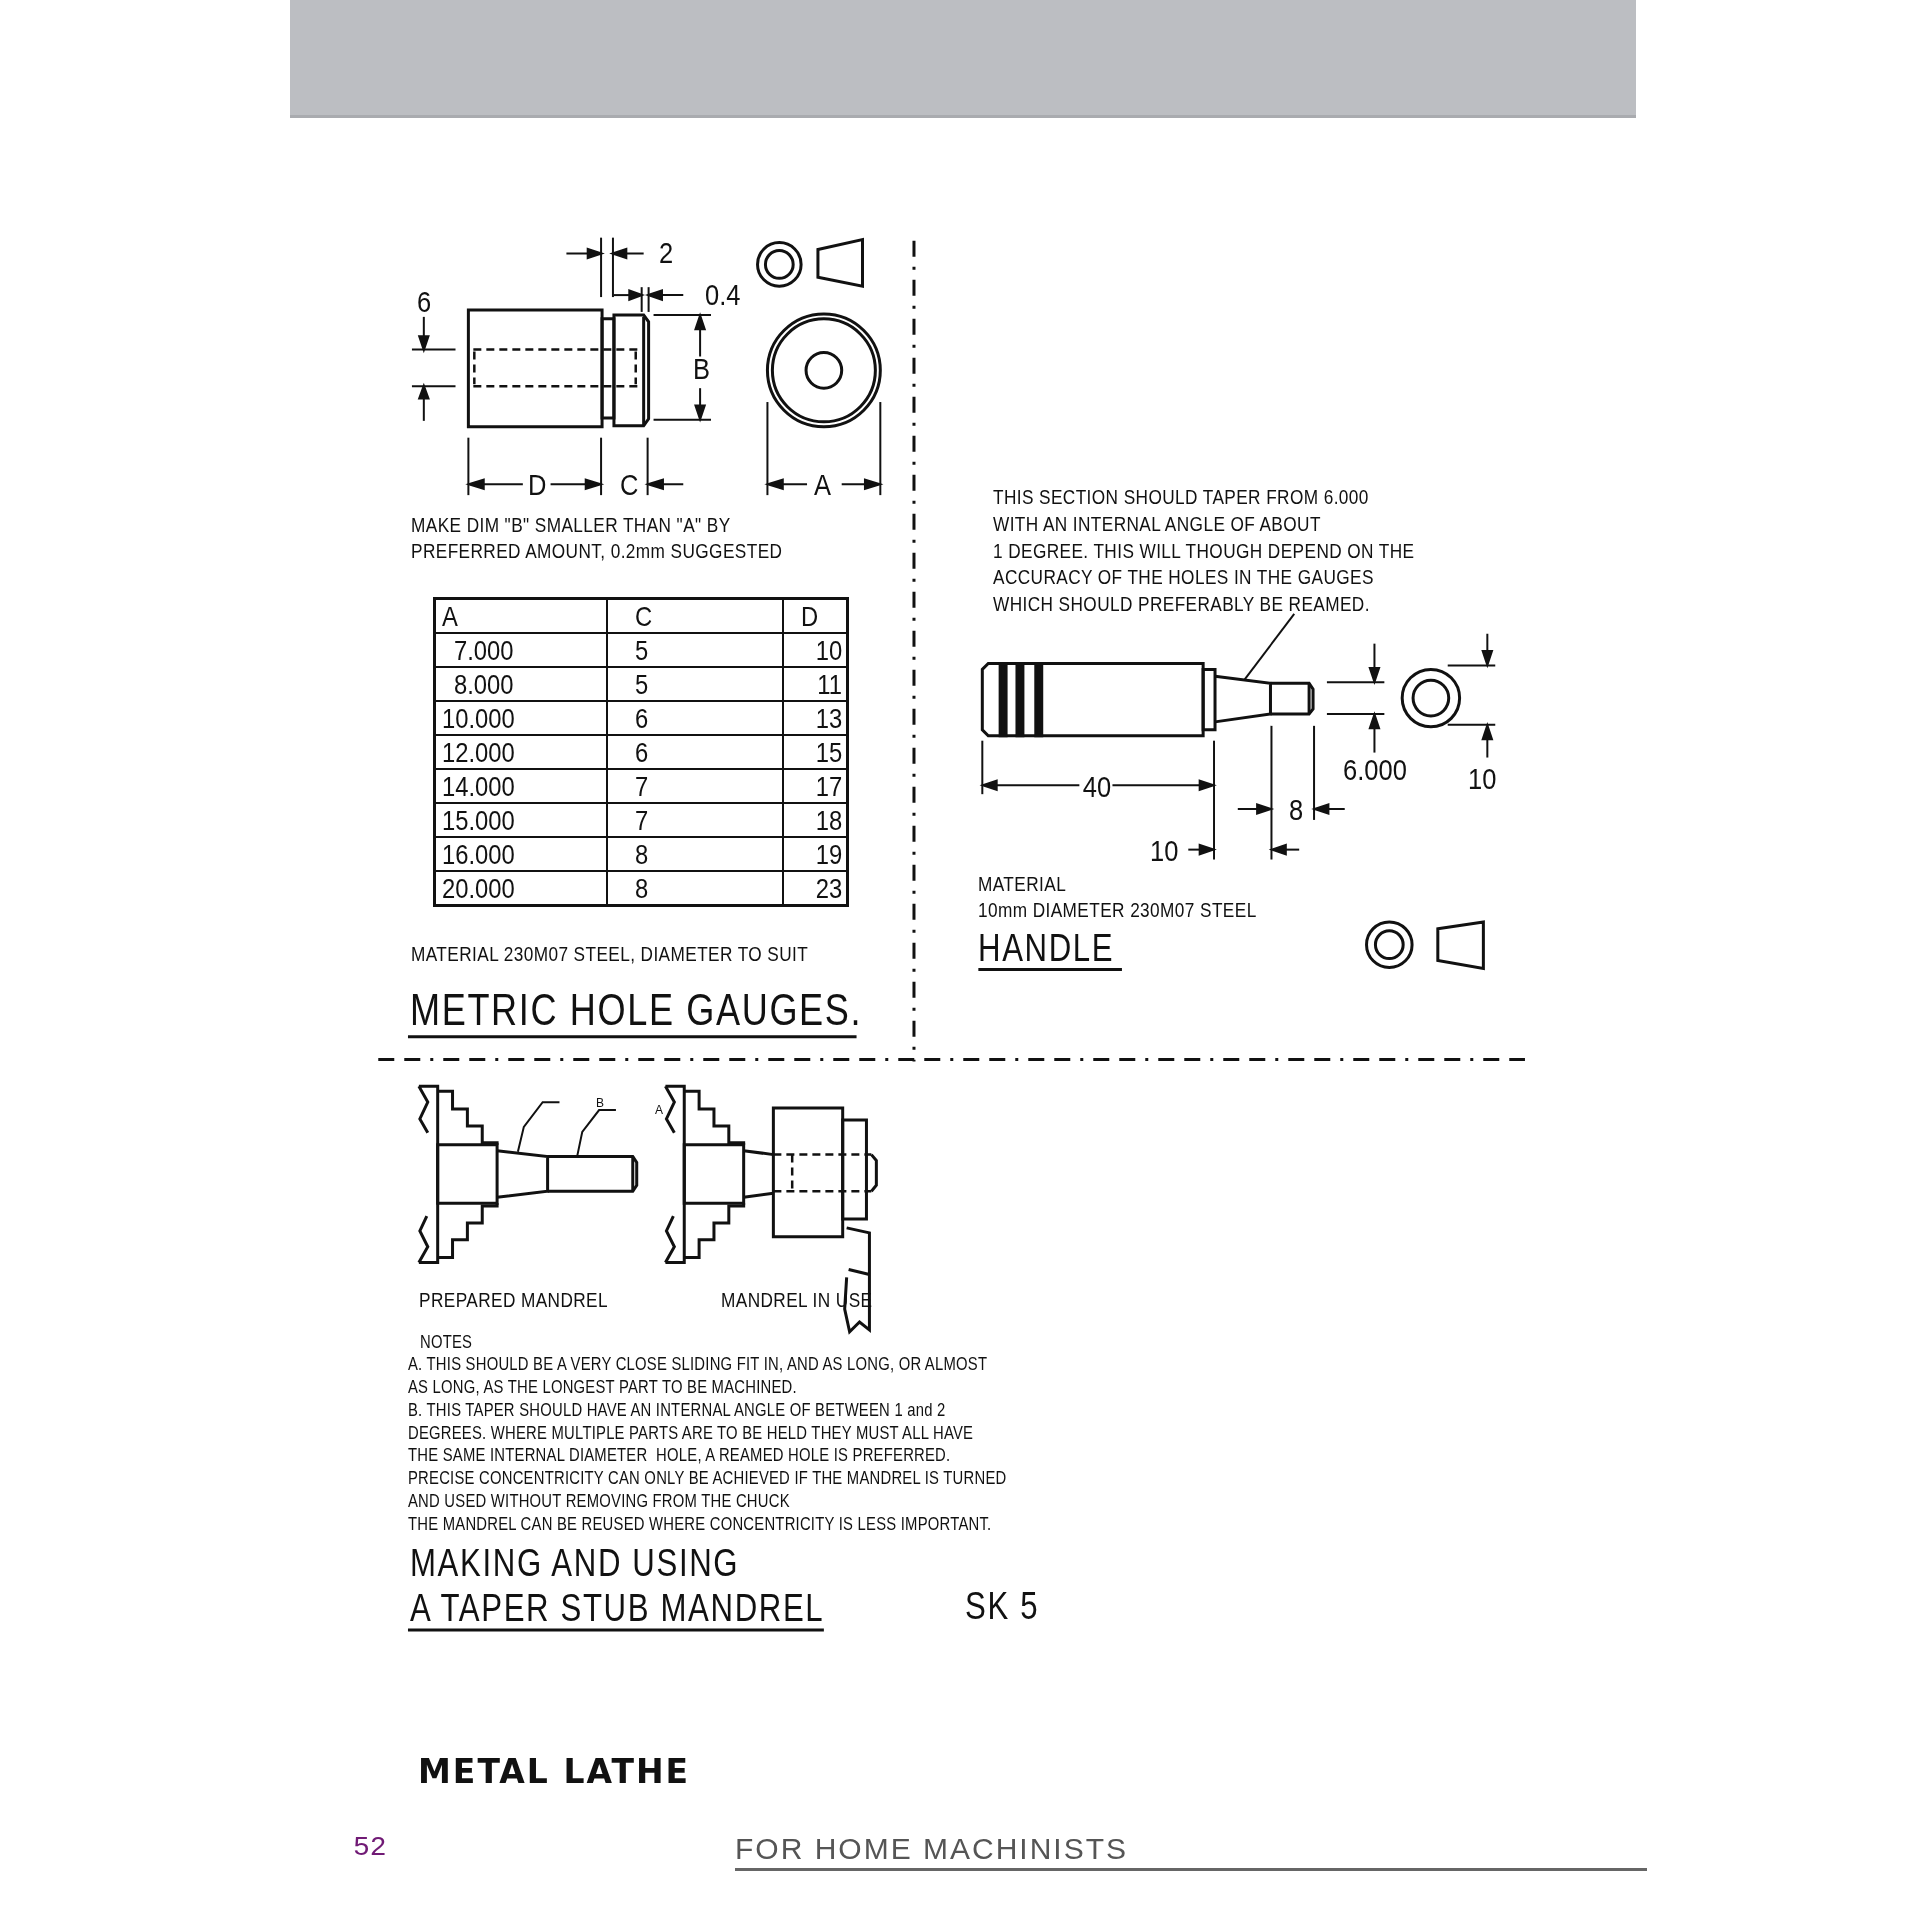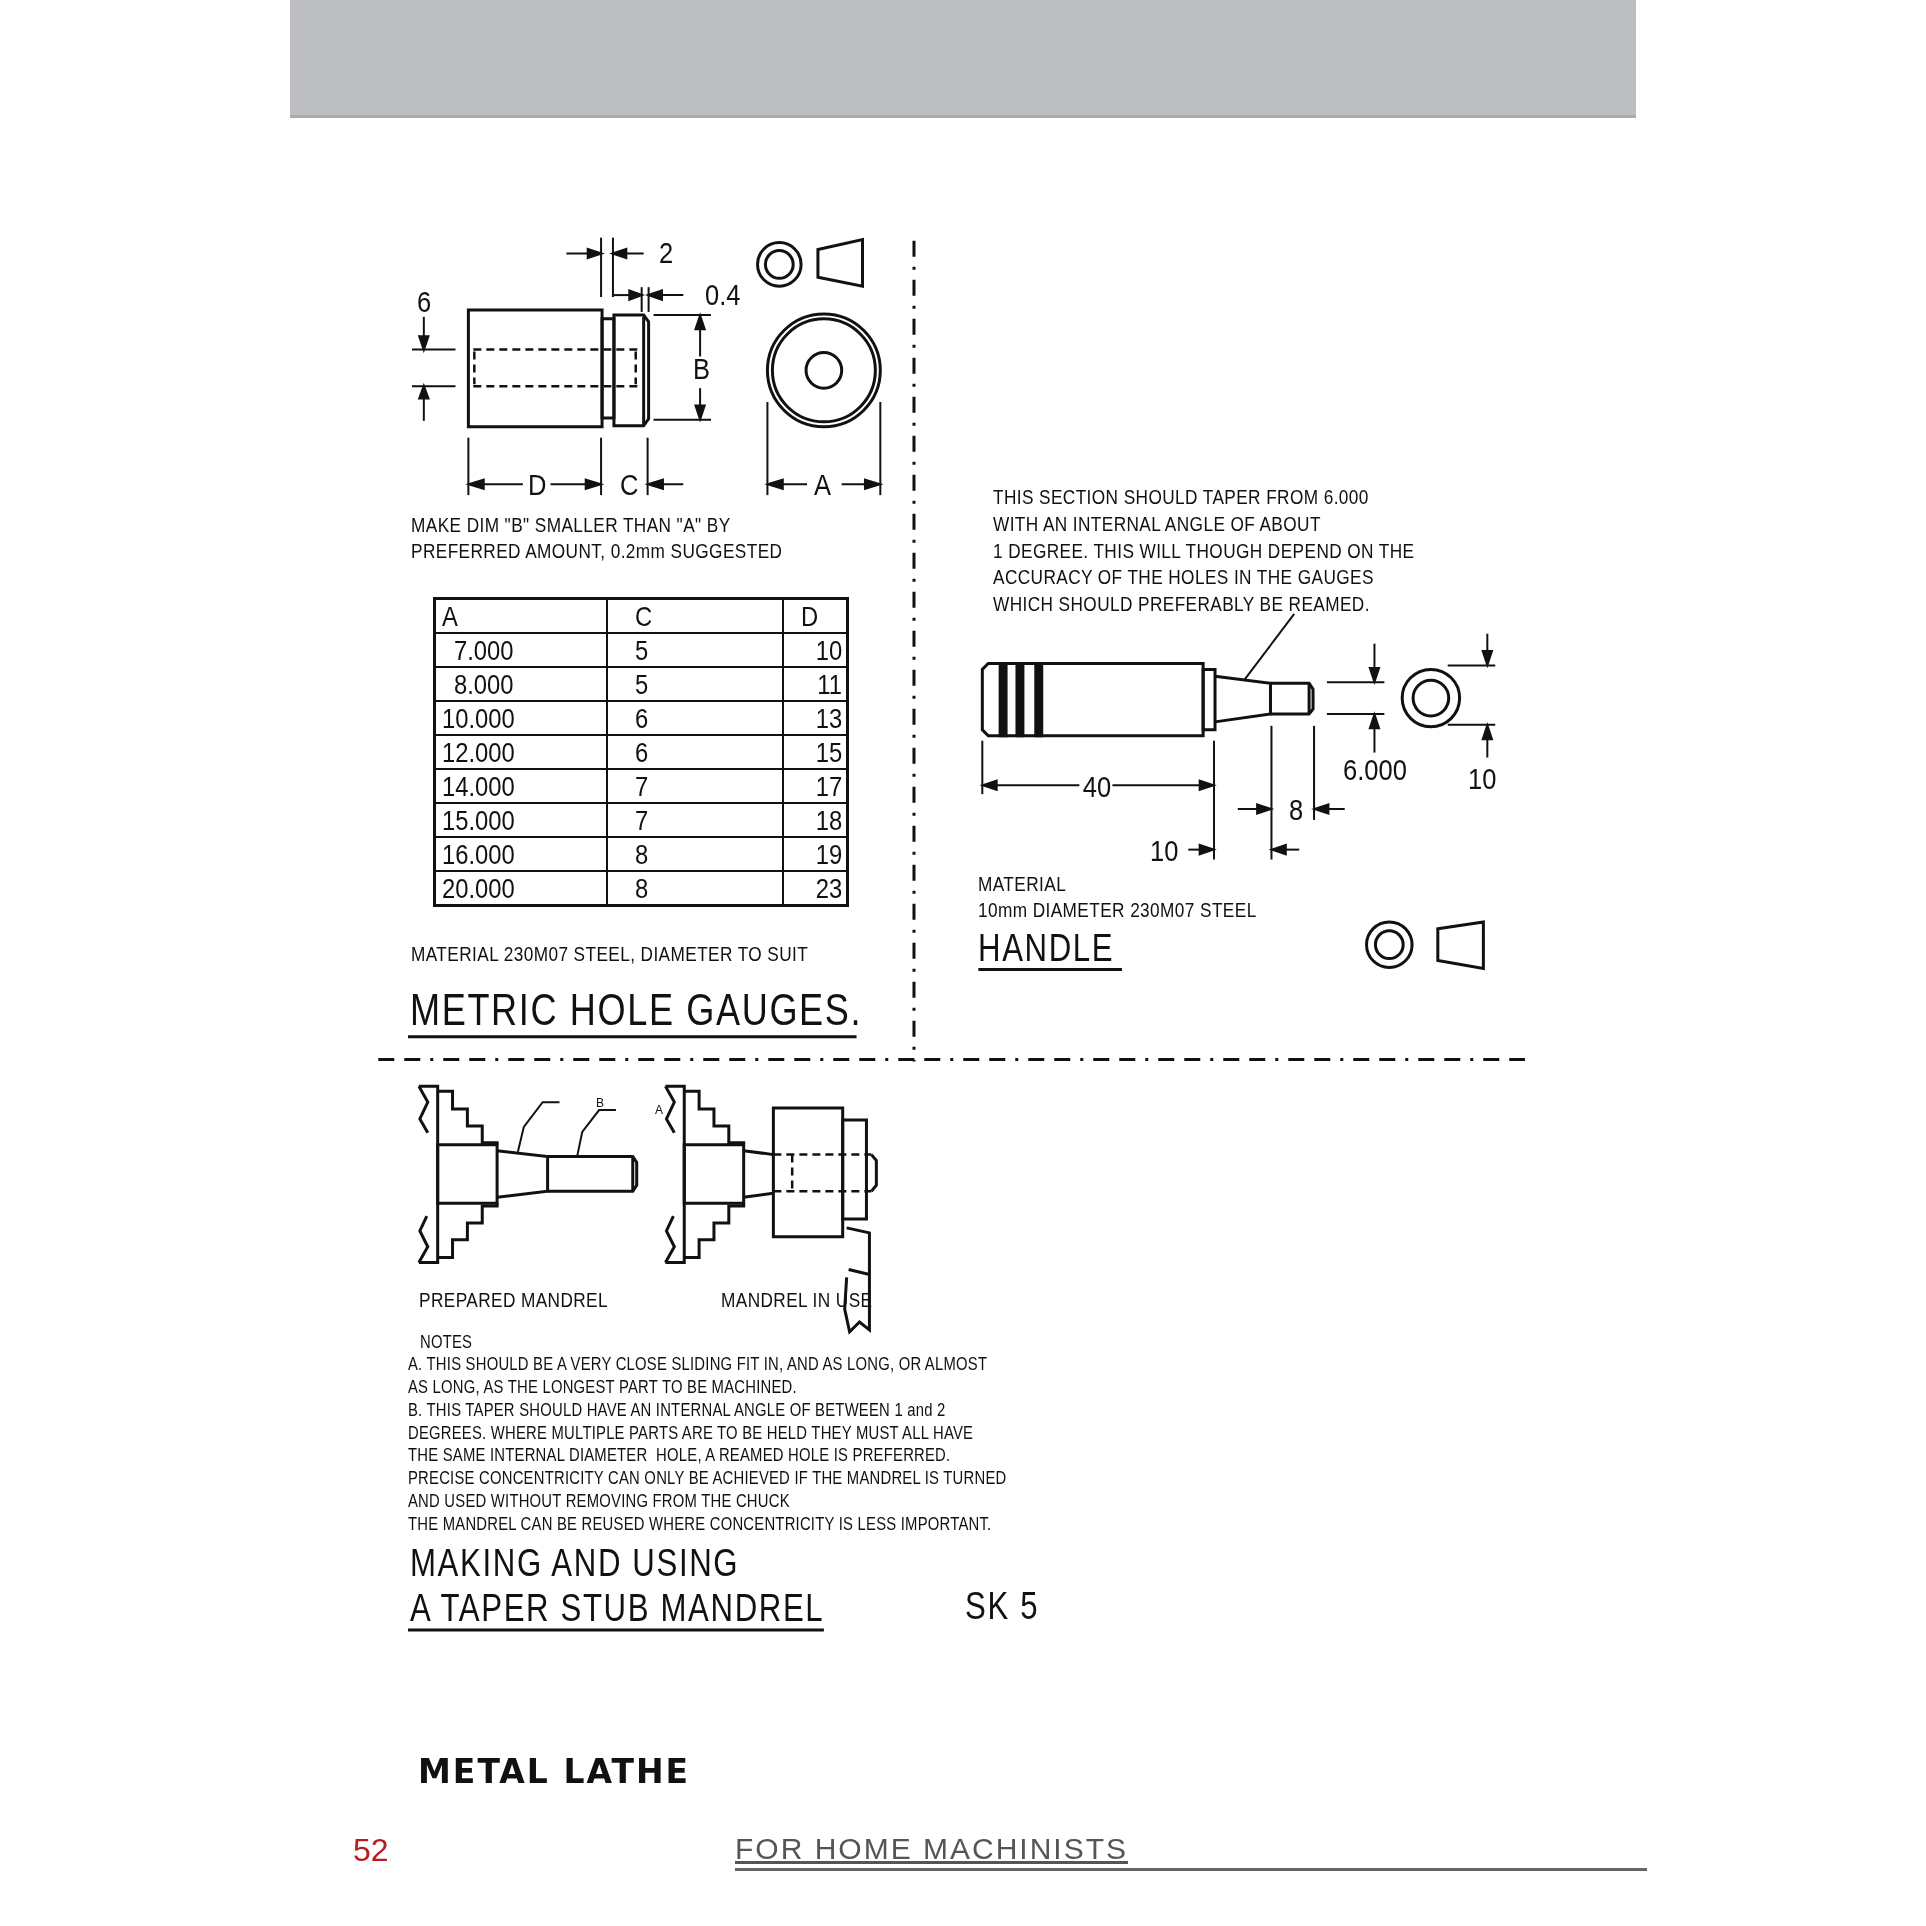--- a/index.html
+++ b/index.html
@@ -13,23 +13,23 @@
   .dim{font-size:30px;transform:scaleX(0.85);}
   .title{font-size:44px;transform:scaleX(0.82);letter-spacing:2px;}
   .title2{font-size:38px;transform:scaleX(0.82);letter-spacing:2px;}
   table.gauge{position:absolute;left:433px;top:597px;width:416px;border-collapse:collapse;border:3px solid #111;}
   table.gauge td{border:2px solid #111;height:32px;padding:0;font-family:"Liberation Sans Narrow","Liberation Sans",sans-serif;font-size:28px;line-height:30px;vertical-align:bottom;}
   table.gauge td span{display:inline-block;transform:scaleX(0.85);transform-origin:0 100%;}
   .c1{width:183px;padding-left:6px !important;}
   .c2{width:178px;padding-left:27px !important;}
   .c3{width:50px;text-align:right;padding-right:4px !important;}
   .c3 span{transform-origin:100% 100% !important;}
-  .footer-num{position:absolute;left:353px;top:1832px;font-family:Liberation Sans, sans-serif;font-size:32px;color:#b91c1c;}
+  .footer-num{position:absolute;left:353px;top:1832px;font-family:Liberation Mono, monospace;font-size:28px;color:#701a75;}
   .footer-bold{position:absolute;left:418px;top:1752px;font-family:"DejaVu Sans","Liberation Sans",sans-serif;font-weight:bold;font-size:33px;letter-spacing:2px;color:#111;}
-  .footer-light{position:absolute;left:735px;top:1832px;font-family:"Liberation Sans","DejaVu Sans",sans-serif;font-size:30px;letter-spacing:2px;color:#555;font-weight:normal;text-decoration:underline;}
+  .footer-light{position:absolute;left:735px;top:1832px;font-family:"Liberation Sans","DejaVu Sans",sans-serif;font-size:30px;letter-spacing:2px;color:#555;font-weight:normal;}
   .footer-rule{position:absolute;left:735px;top:1868px;width:912px;height:3px;background:#666;}
 </style>
 </head>
 <body>
 
 <div class="band"></div>
 
 <svg class="draw" viewBox="0 0 1946 1946" fill="none" stroke="#111" stroke-width="3">
 
   <g stroke-width="3" stroke-dasharray="16 10 3 10">

